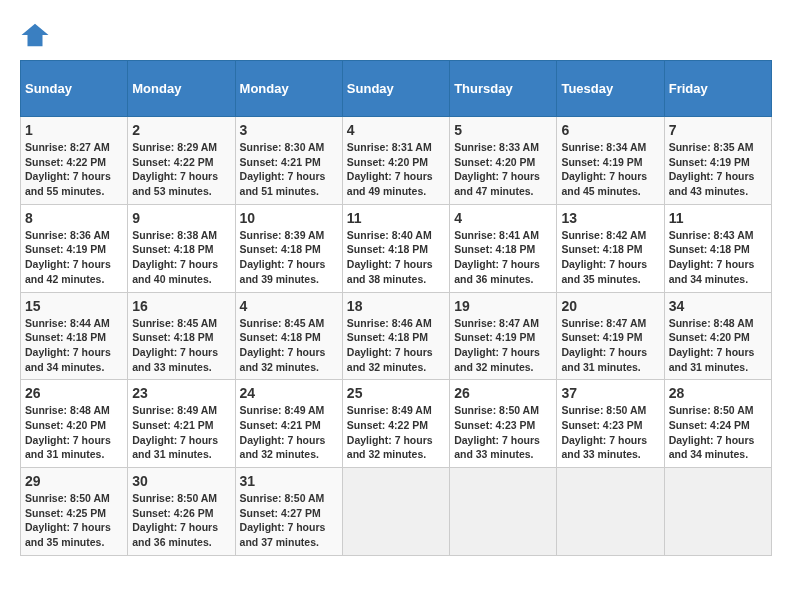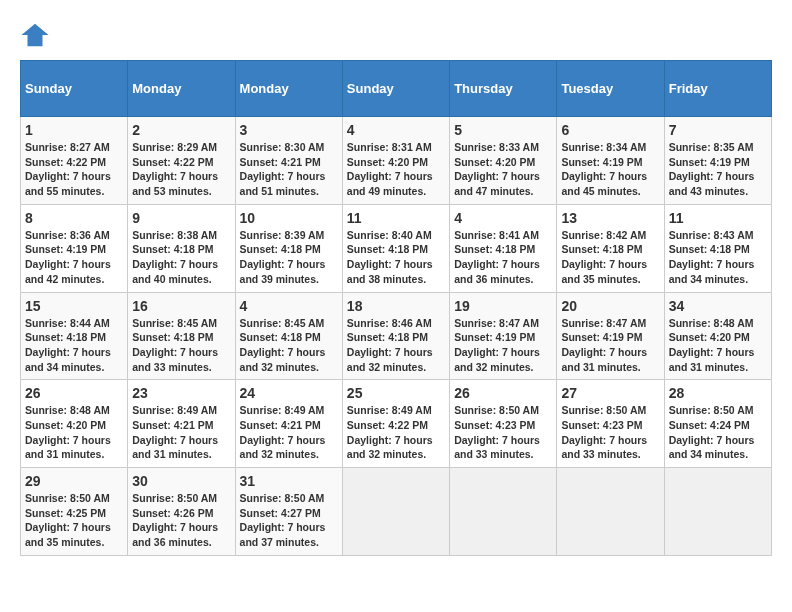--- a/index.html
+++ b/index.html
@@ -335,21 +335,21 @@
         </td>
         <td>
           <span class="day-number">26</span>
         <div class="day-info">
           Sunrise: 8:50 AM<br>
           Sunset: 4:23 PM<br>
           Daylight: 7 hours and 33 minutes.
         </div>
         </td>
         <td>
-          <span class="day-number">27</span>
+          <span class="day-number">37</span>
         <div class="day-info">
           Sunrise: 8:50 AM<br>
           Sunset: 4:23 PM<br>
           Daylight: 7 hours and 33 minutes.
         </div>
         </td>
         <td>
           <span class="day-number">28</span>
         <div class="day-info">
           Sunrise: 8:50 AM<br>

